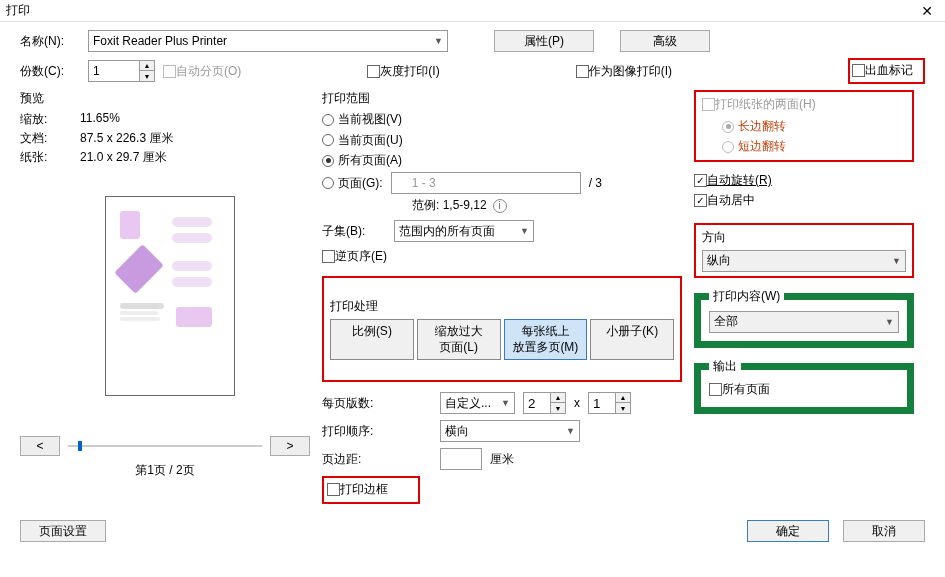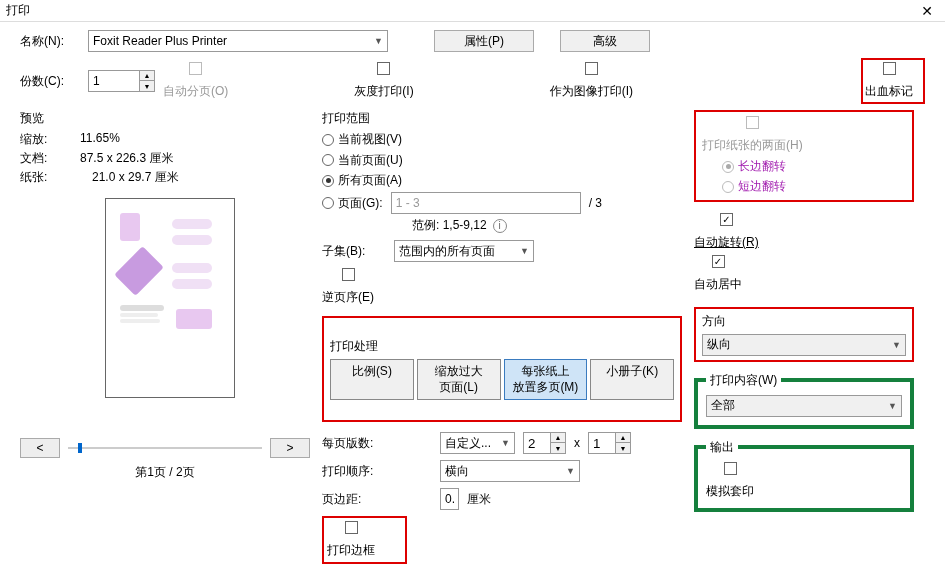--- a/index.html
+++ b/index.html
@@ -35,21 +35,21 @@
     margin-bottom: 6px;
     gap: 8px;
   }
   .label {
     display: inline-block;
   }
   select, input[type=text] {
     height: 22px;
     border: 1px solid #999;
     background: #fff;
-    padding: 0 4px;
+    padding: 0 20px;
     font-size: 12px;
     font-family: inherit;
   }
   .spin-wrap {
     display: inline-flex;
     align-items: center;
     border: 1px solid #999;
     height: 22px;
   }
   .spin-wrap input {
@@ -80,22 +80,21 @@
     height: 22px;
     padding: 0 18px;
     cursor: pointer;
     font-family: inherit;
     font-size: 12px;
   }
   .btn-primary { padding: 0 28px; }
   .checkbox {
     display: inline-flex;
     align-items: center;
-    gap: 8px;
-    flex-direction: column;
+    gap: 0;
   }
   .checkbox .box {
     width: 13px;
     height: 13px;
     border: 1px solid #666;
     display: inline-flex;
     align-items: center;
     justify-content: center;
     font-size: 10px;
     background: #fff;
@@ -116,21 +115,21 @@
     align-items: center;
     justify-content: center;
   }
   .radio .circle.selected::after {
     content: "";
     width: 5px;
     height: 5px;
     border-radius: 50%;
     background: #333;
   }
-  .radio.disabled { color: #a21caf; }
+  .radio.disabled { color: #c2410c; }
   .radio.disabled .circle { border-color: #bbb; }
   .radio.disabled .circle.selected::after { background: #aaa; }
   .columns {
     display: flex;
     gap: 12px;
   }
   .preview-col { width: 290px; }
   .middle-col { width: 360px; }
   .right-col { width: 220px; }
   .section-label {
@@ -203,21 +202,21 @@
     background: #f0f0f0;
     padding: 4px 2px;
     cursor: pointer;
     line-height: 1.3;
   }
   .tab.selected {
     background: #cfe4f7;
     border-color: #3a7bbf;
   }
   fieldset {
-    border: 4px solid #15803d;
+    border: 7px solid #15803d;
     padding: 6px 8px 8px 8px;
     margin: 0;
   }
   legend { padding: 0 4px; }
   .bottom-bar {
     display: flex;
     justify-content: space-between;
     padding: 8px 20px 10px 20px;
   }
   .info-icon {
@@ -240,21 +239,21 @@
 
 <div class="titlebar">
   <span>打印</span>
   <span class="close-btn">✕</span>
 </div>
 
 <div class="dialog-body">
 
   <div class="row">
     <span class="label" style="width:60px">名称(N):</span>
-    <div class="select" style="width:300px">
+    <div class="select" style="width:360px">
       <span>Foxit Reader Plus Printer</span>
       <span class="caret">▼</span>
     </div>
     <div style="width:30px"></div>
     <button class="btn" style="width:100px">属性(P)</button>
     <div style="width:10px"></div>
     <button class="btn" style="width:90px">高级</button>
   </div>
   <div class="row">
     <span class="label" style="width:60px">份数(C):</span>
@@ -293,21 +292,21 @@
     <div class="preview-col">
       <div class="section-label">预览</div>
       <div style="display:flex;gap:20px;margin-bottom:2px">
         <span style="width:40px">缩放:</span>
         <span>11.65%</span>
       </div>
       <div style="display:flex;gap:20px;margin-bottom:2px">
         <span style="width:40px">文档:</span>
         <span>87.5 x 226.3 厘米</span>
       </div>
-      <div style="display:flex;gap:32px;margin-bottom:2px">
+      <div style="display:flex;gap:20px;margin-bottom:20px">
         <span style="width:40px">纸张:</span>
         <span>21.0 x 29.7 厘米</span>
       </div>
       <div style="display:flex;justify-content:center">
         <div class="preview-page">
           <div class="preview-content">
             <div class="shape" style="left:0;top:0;width:20px;height:28px;background:#e8c8f0;"></div>
             <div class="shape" style="left:52px;top:6px;width:40px;height:10px;background:#f0e0f5;border-radius:5px;"></div>
             <div class="shape" style="left:52px;top:22px;width:40px;height:10px;background:#f0e0f5;border-radius:5px;"></div>
             <div class="shape" style="left:4px;top:38px;width:30px;height:40px;background:#c89be0;transform:rotate(45deg);"></div>
@@ -477,21 +476,21 @@
         <div class="select" style="width:100%;background:#f0f0f0">
           <span>全部</span>
             <span class="caret">▼</span>
         </div>
       </fieldset>
 
       <fieldset class="group">
         <legend>输出</legend>
         <span class="checkbox">
           <span class="box"></span>
-            <span>模拟套印</span>
+            <span>所有页面</span>
         </span>
       </fieldset>
     </div>
   </div>
 </div>
 
 <div class="bottom-bar">
   <button class="btn">页面设置</button>
   <div style="display:flex;gap:14px">
     <button class="btn btn-primary" style="border-color:#3a7bbf">确定</button>

